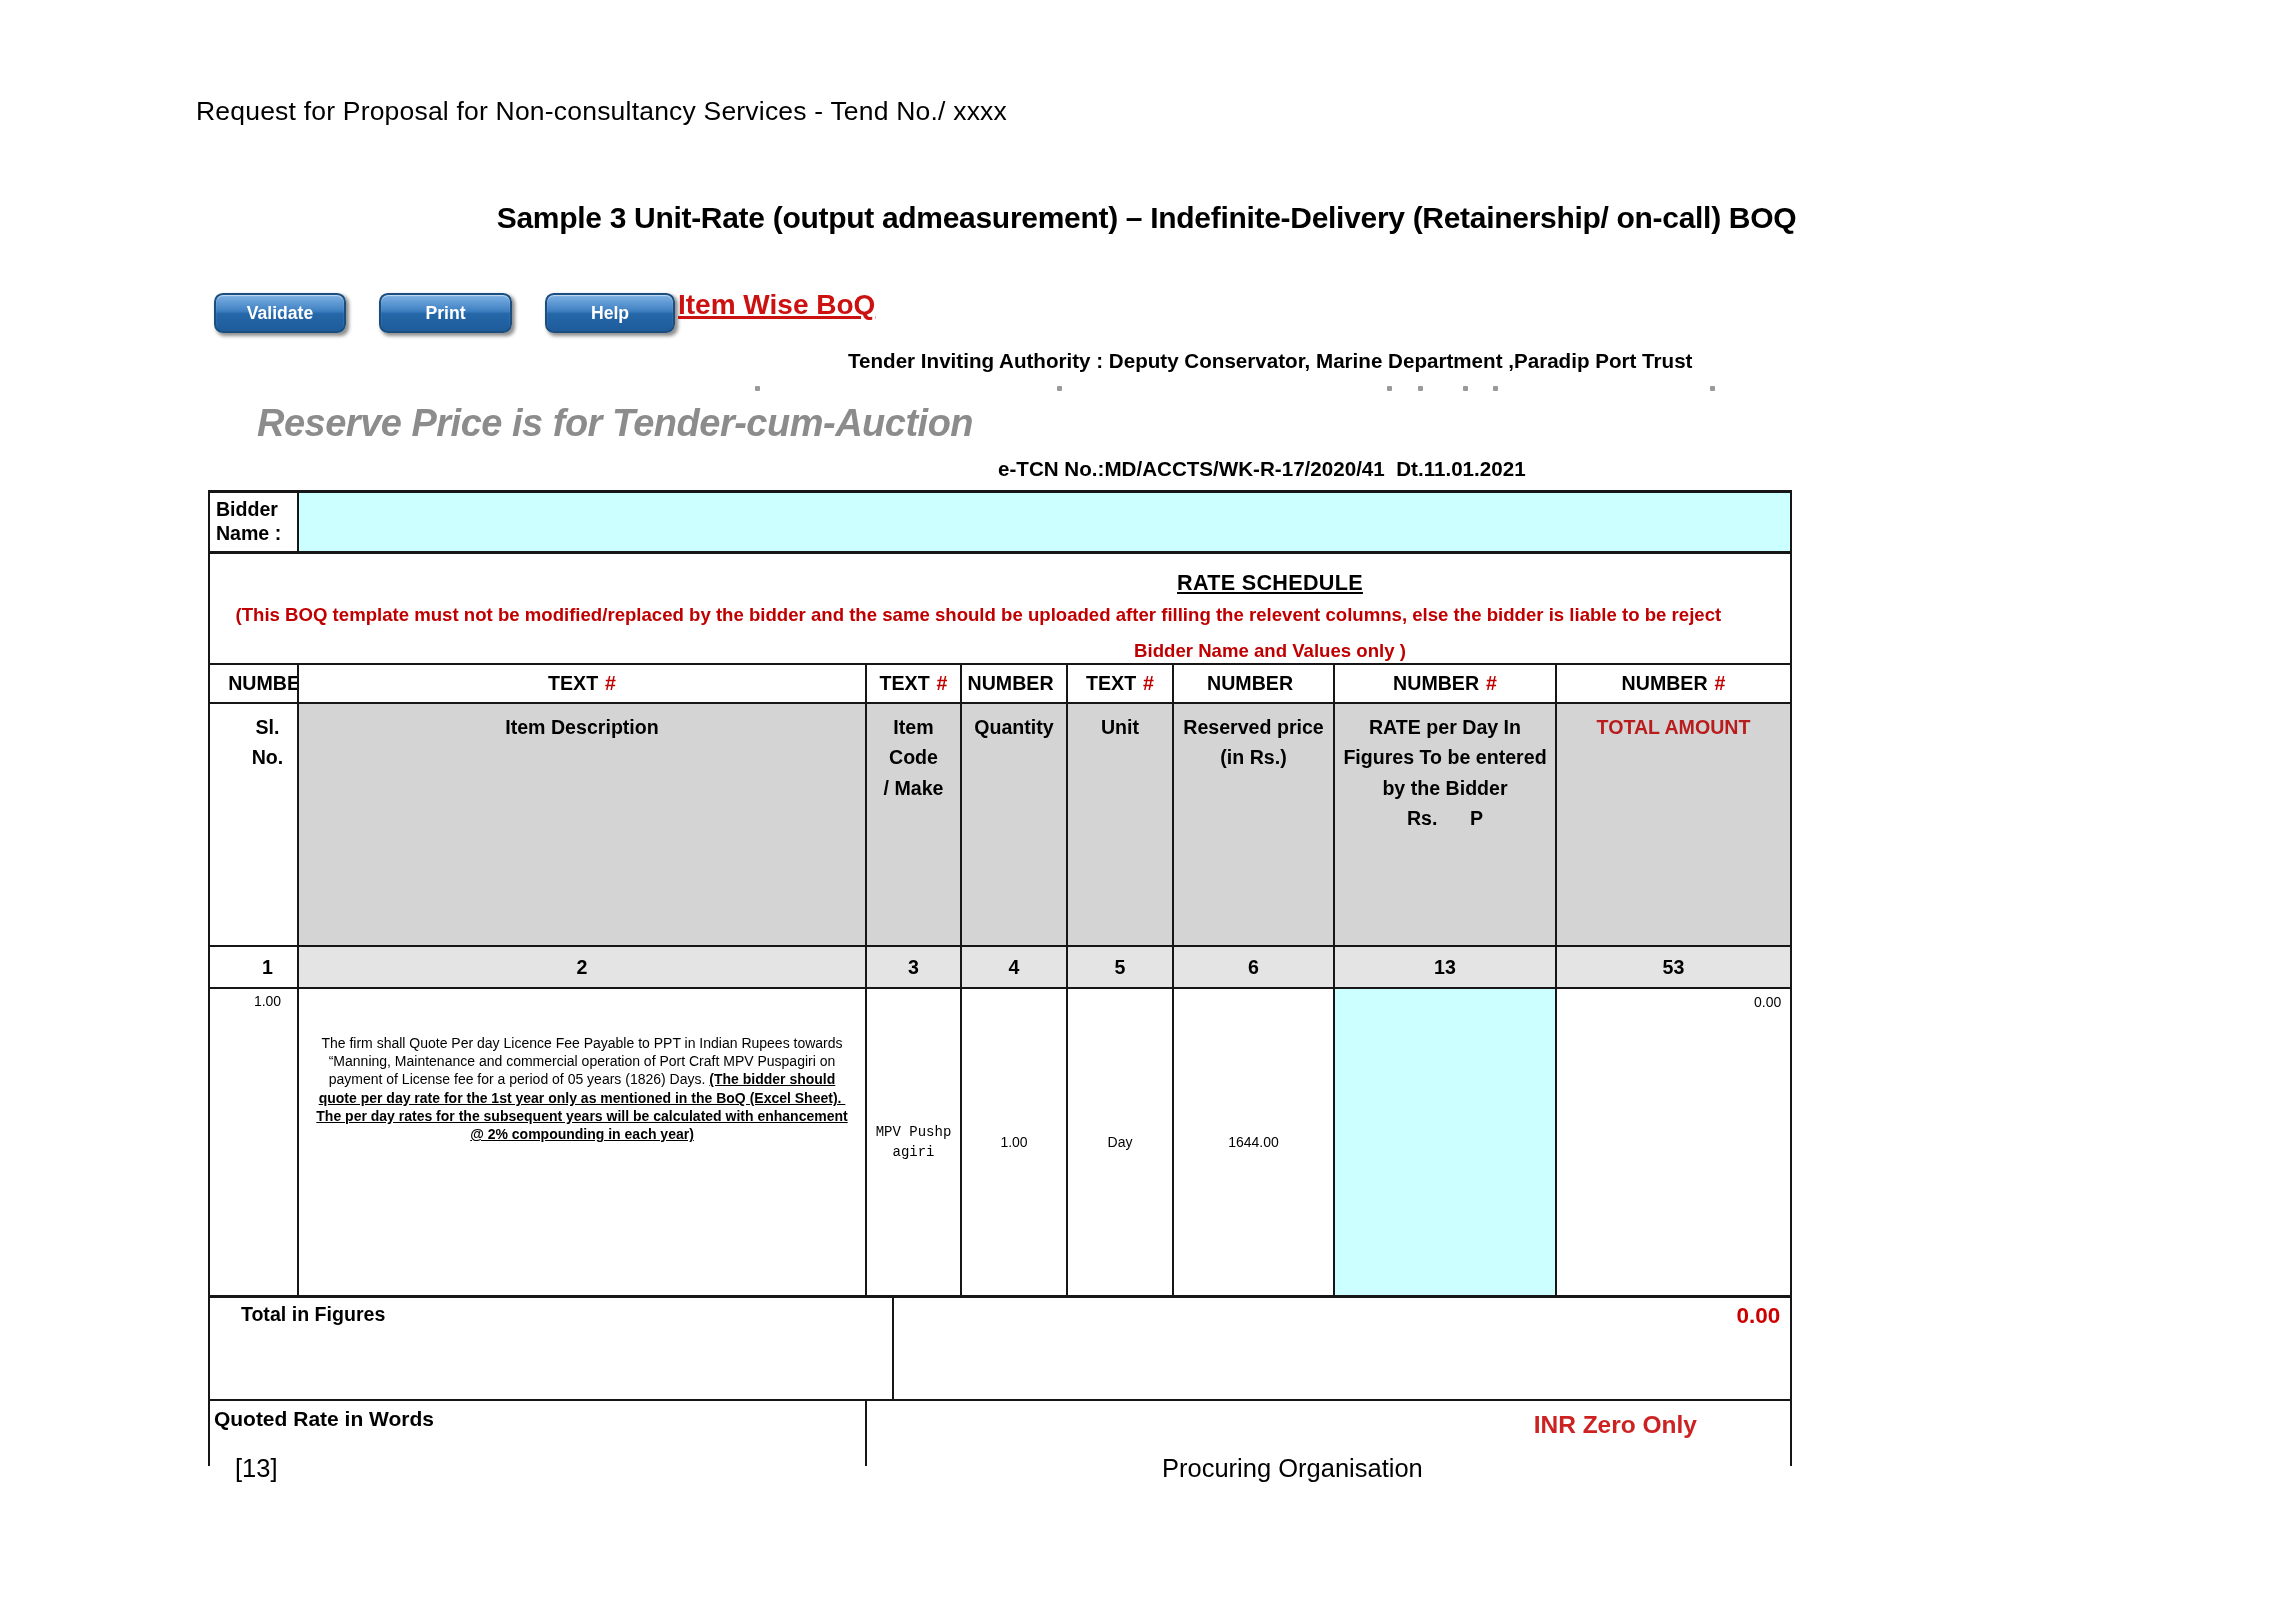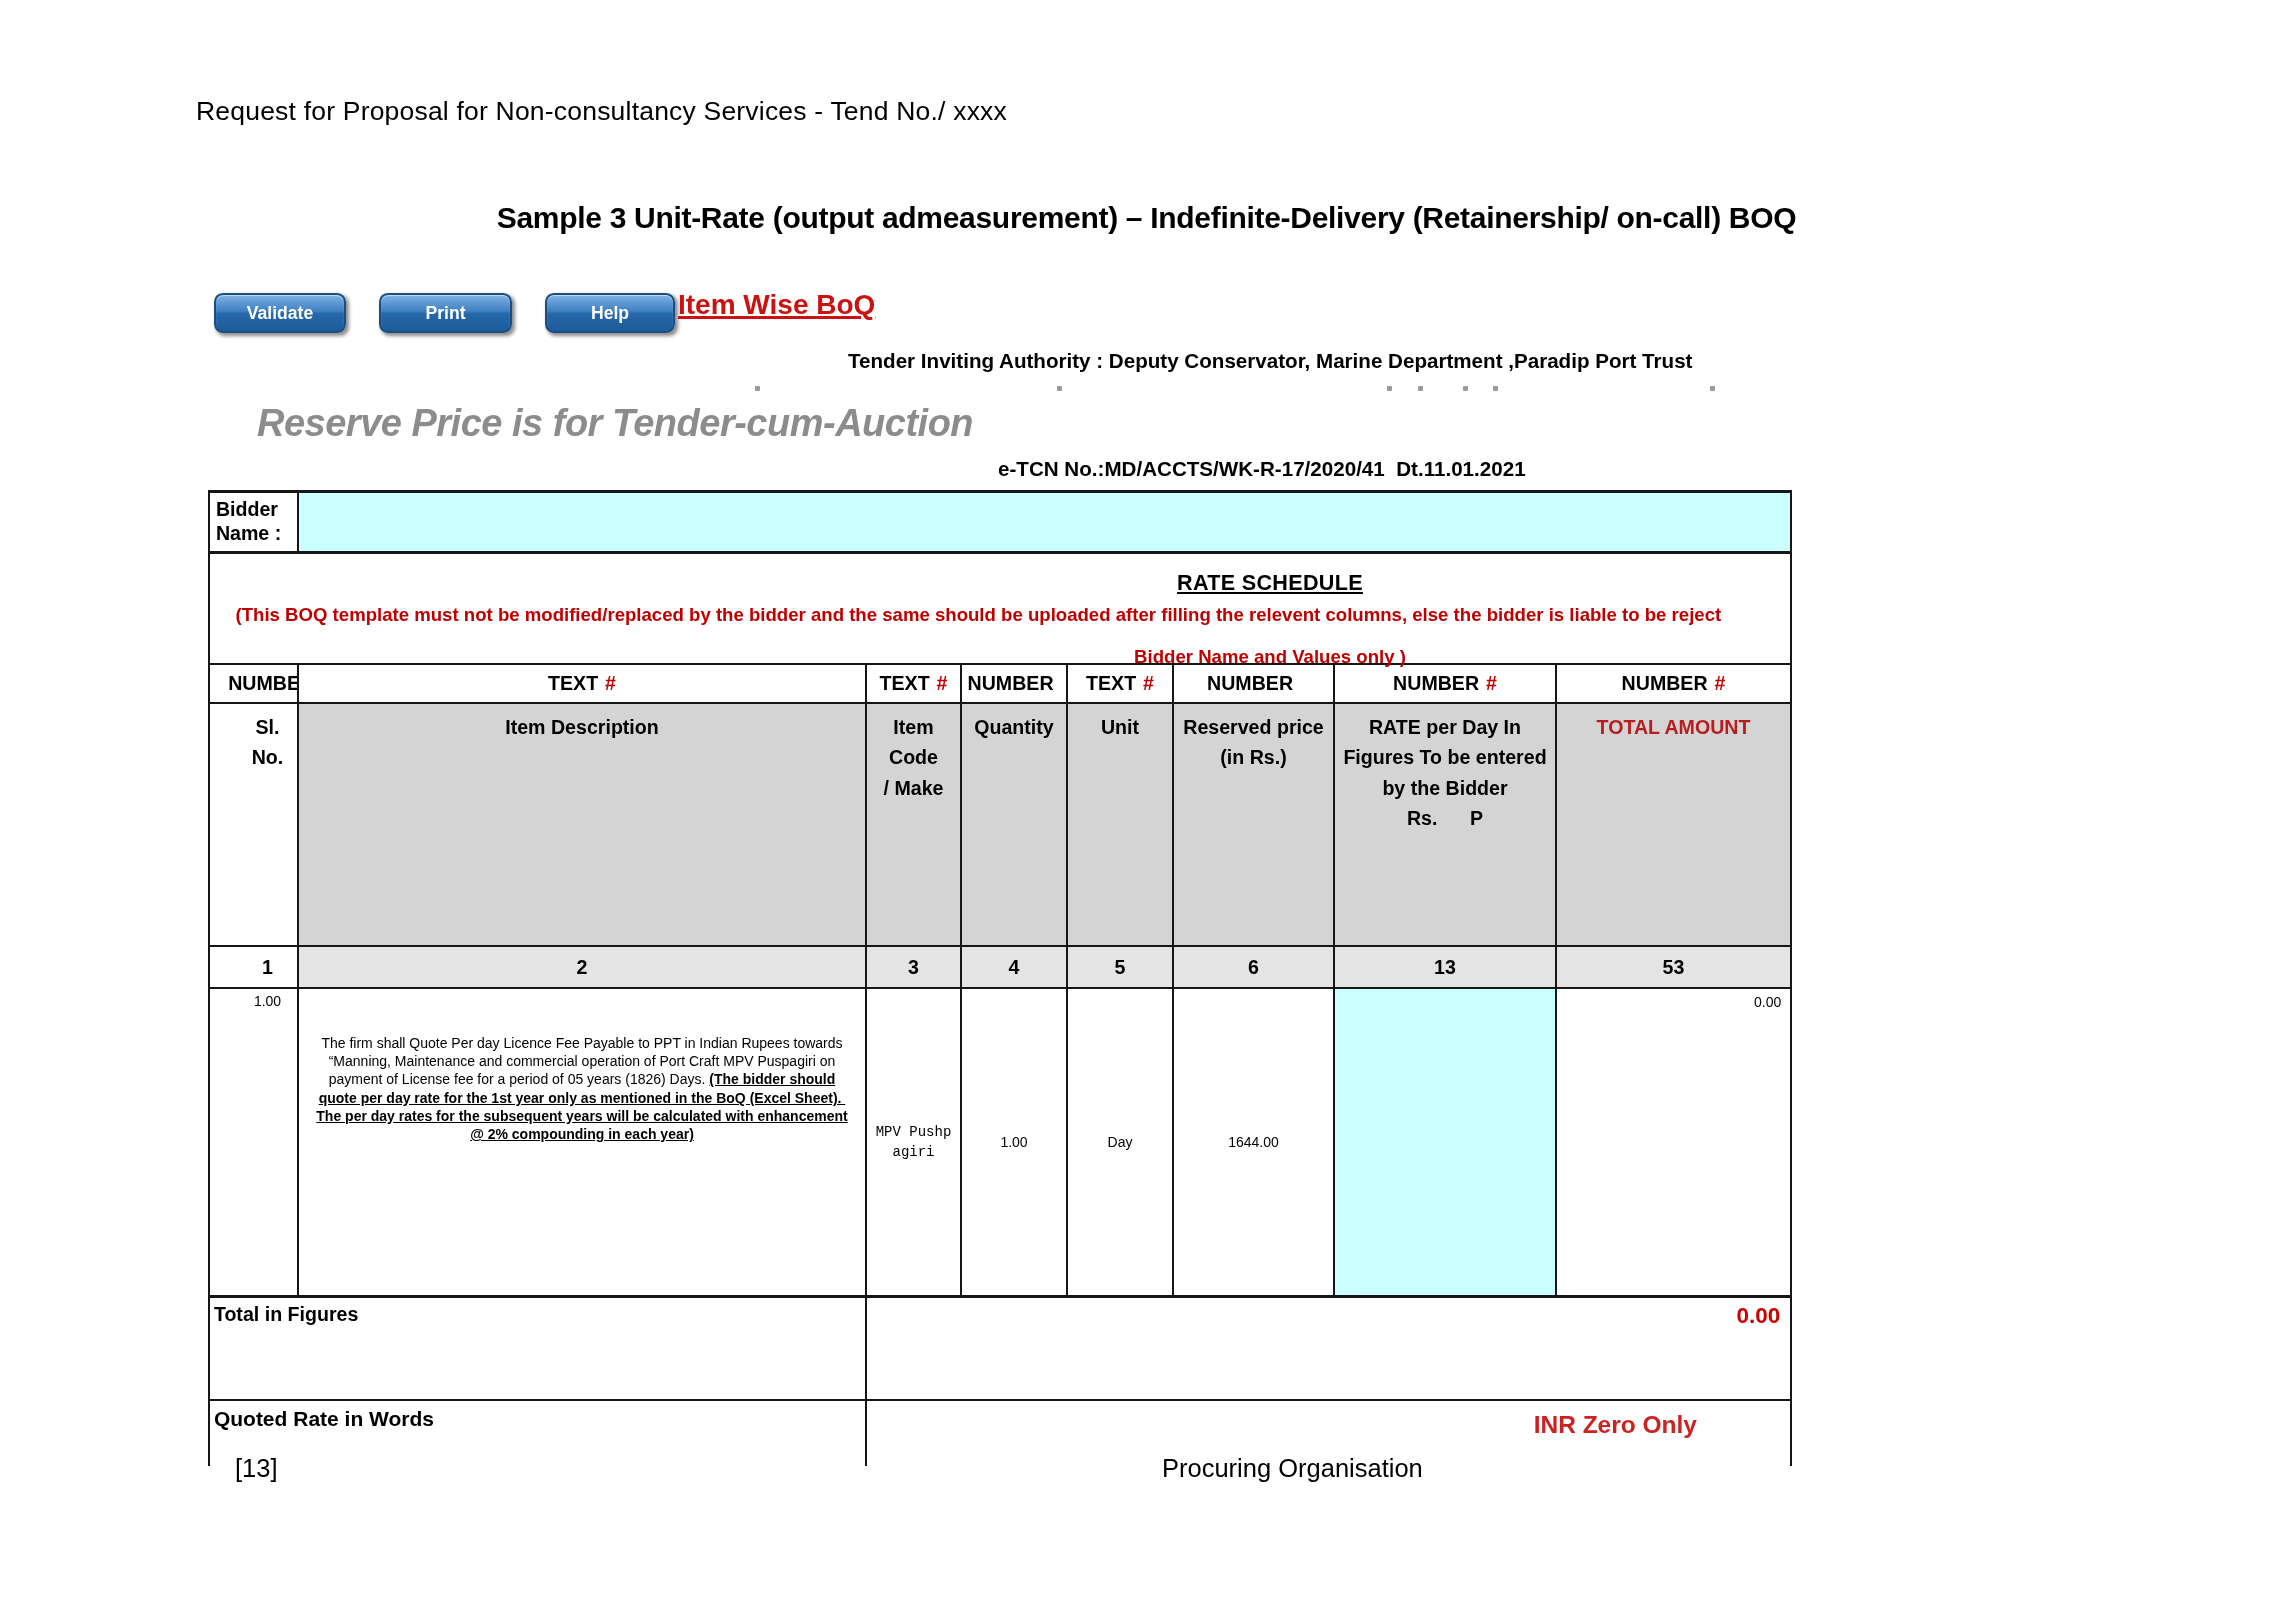--- a/index.html
+++ b/index.html
@@ -41,21 +41,21 @@
 
   .bidder-row { height:61px; border-bottom:3.9px solid #161616; }
   .bidder-label { font-size:19.6px; font-weight:bold; padding:3.9px 5.9px; white-space:pre-line; line-height:1.25; background:#fff; }
   .bidder-value { background:#ccffff; cursor:text; }
 
   .schedule { height:111px; border-bottom:2.9px solid #161616; padding-top:15.7px; }
   .schedule-title { text-align:center; transform:translateX(270px); font-size:21.6px; font-weight:bold;
                     text-decoration:underline; letter-spacing:0.3px; }
   .warn1 { margin-top:8.8px; padding-left:25.5px; white-space:nowrap; overflow:hidden;
            color:#c00000; font-size:18.6px; font-weight:bold; }
-  .warn2 { margin-top:20px; text-align:center; transform:translateX(270px);
+  .warn2 { margin-top:14px; text-align:center; transform:translateX(270px);
            color:#c00000; font-size:18.6px; font-weight:bold; }
 
   .type-row { height:39px; border-bottom:2px solid #161616; }
   .type-row .cell { display:flex; align-items:center; justify-content:center;
                     font-size:19.6px; font-weight:bold; background:#fff; }
   .hash { color:#c00000; margin-left:6.9px; }
 
   .head-row { height:243px; border-bottom:2px solid #161616; }
   .head-row .cell { background:#d4d4d4; text-align:center; padding-top:7.8px;
                     font-size:19.6px; font-weight:bold; white-space:pre-line; line-height:1.55; }
@@ -72,21 +72,21 @@
   .d-sl { text-align:center; padding-top:3.9px; }
   .d-desc { padding:45px 9.8px 0 9.8px; text-align:center; line-height:1.3; }
   .d-desc .part2 { font-weight:bold; text-decoration:underline; }
   .d-code { display:flex; align-items:center; justify-content:center; text-align:center;
             font-family:"Liberation Mono", monospace; word-break:break-all; line-height:1.45; padding:0 5.9px; }
   .d-mid { display:flex; align-items:center; justify-content:center; }
   .d-rate { background:#ccffff !important; cursor:text; }
   .d-amt { text-align:right; padding:4.9px 8.8px 0 0; }
 
   .total-row { height:103px; border-bottom:2.9px solid #161616; }
-  .tr-left { width:657px; flex:none; border-right:2px solid #161616; font-size:19.6px; font-weight:bold; padding:4.9px 3.9px; }
+  .tr-left { width:657px; flex:none; border-right:2px solid #161616; font-size:19.6px; font-weight:bold; padding:4.9px 3.9px;margin-left:27px; }
   .tr-right { flex:1 1 auto; text-align:right; padding:4.9px 9.8px 0 0;
               color:#cc0000; font-size:22.5px; font-weight:bold; }
 
   .words-row { height:65px; }
   .wr-left { width:657px; flex:none; border-right:2px solid #161616; font-size:21px; font-weight:bold; padding:5.9px 3.9px; }
   .wr-right { flex:1 1 auto; text-align:right; padding:9.8px 93px 0 0;
               color:#cc2222; font-size:24.5px; font-weight:bold; }
 
   .footer-page { position:absolute; left:235px; top:1454px; font-size:25.5px; }
   .footer-org  { position:absolute; left:1162px; top:1454px; font-size:25.5px; }

